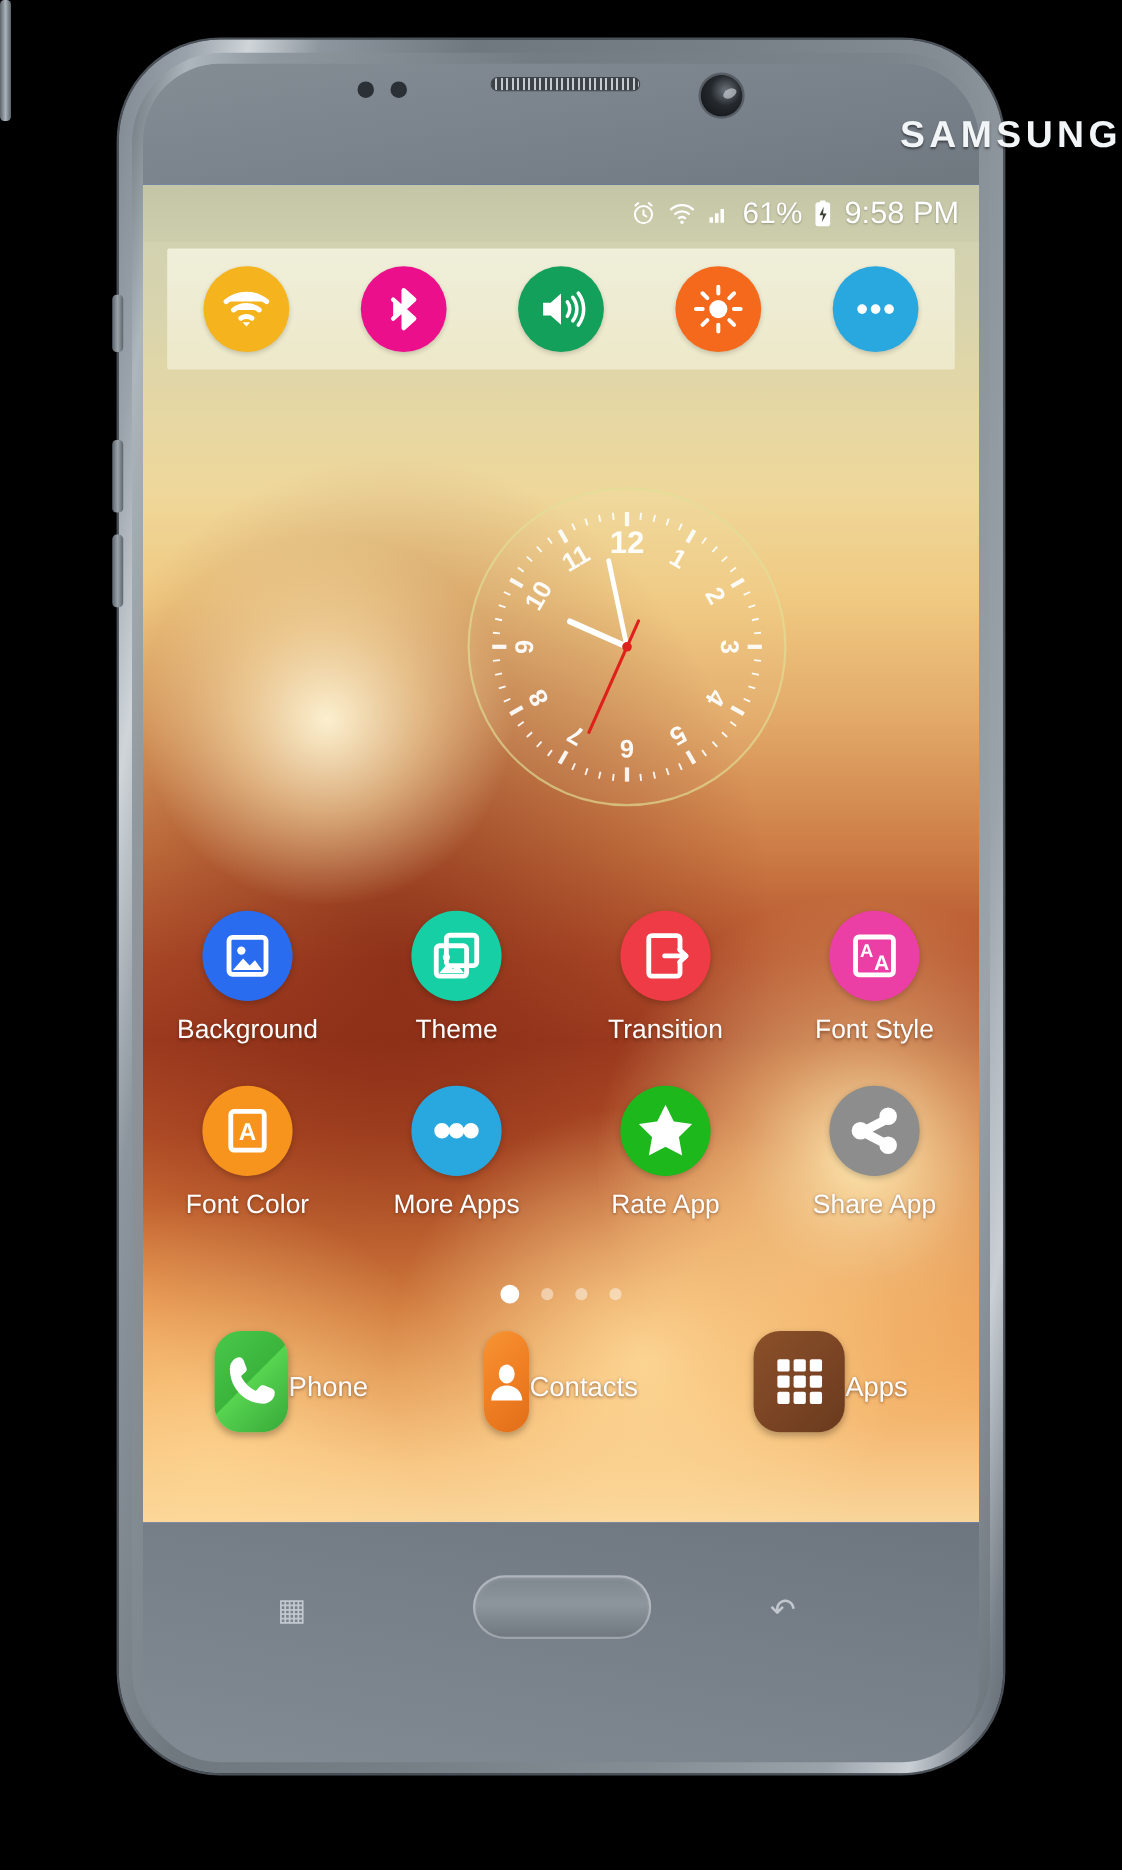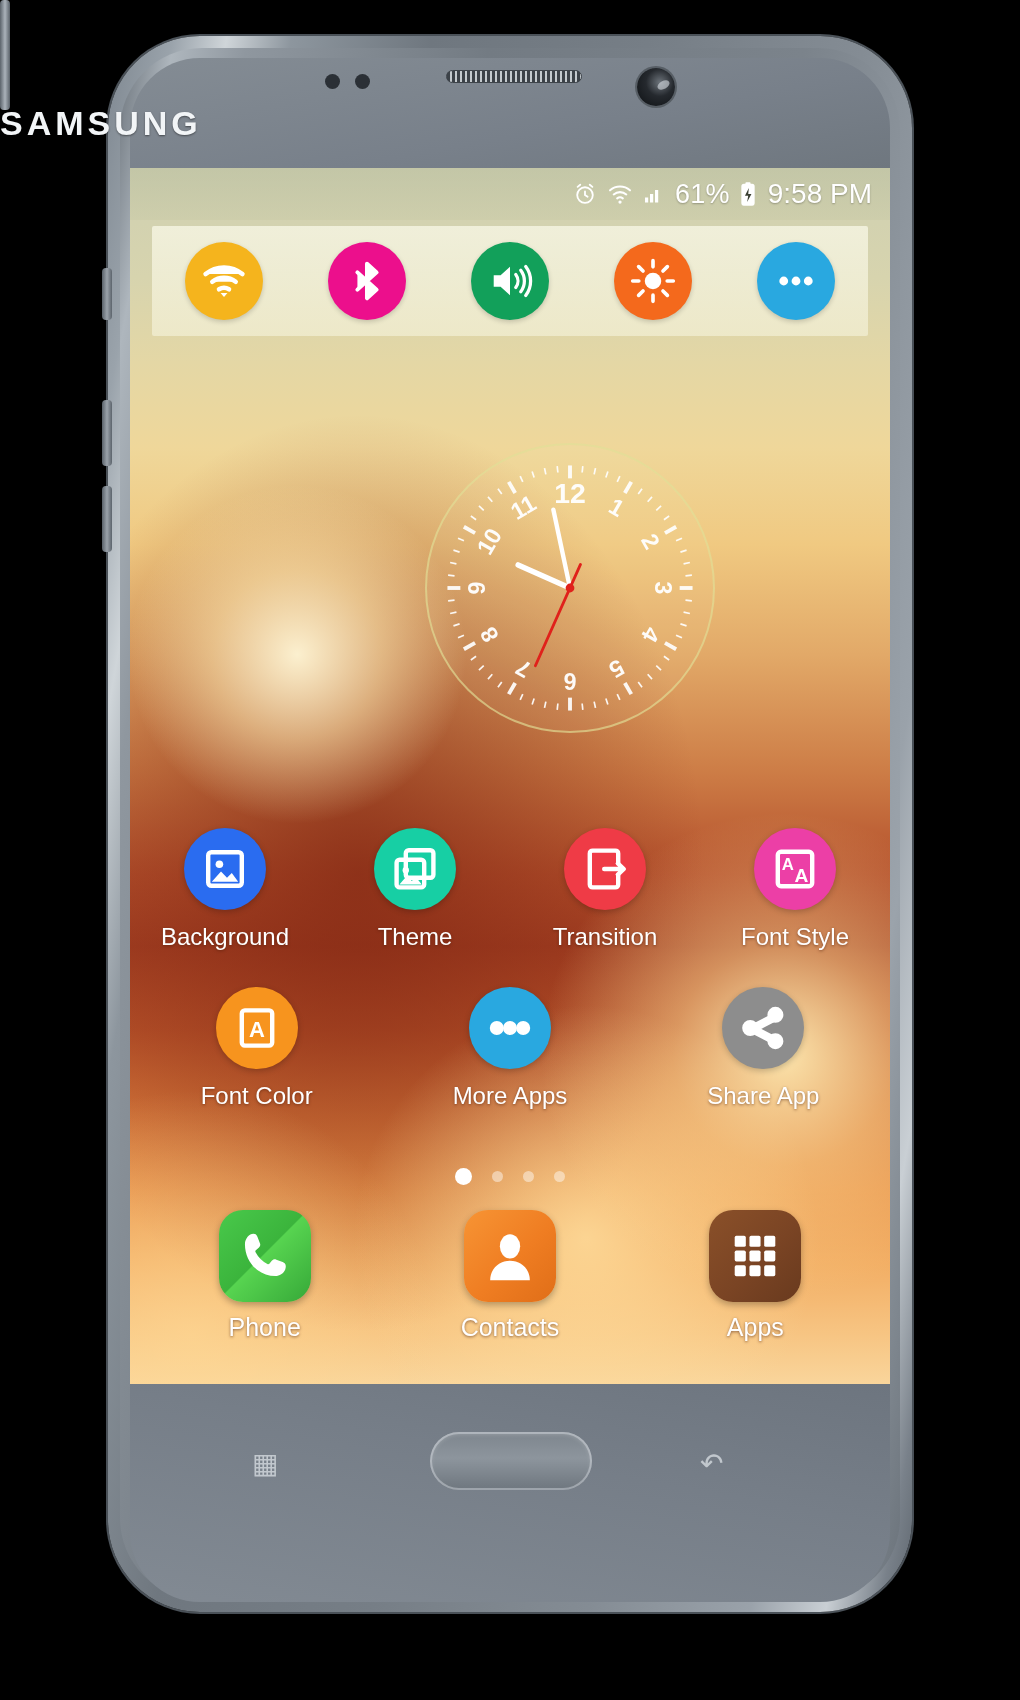--- a/index.html
+++ b/index.html
@@ -65,21 +65,21 @@
     border-radius: 50%;
     background: radial-gradient(circle at 60% 38%, #6c737a 0%, #25292e 42%, #0d1013 100%);
     box-shadow: 0 0 0 2px #575e65;
   }
   .front-cam::after {
     content:""; position:absolute; left:20px; top:13px; width:13px; height:8px;
     border-radius:50%; background:rgba(230,235,240,.55); transform:rotate(-28deg);
   }
   .brand {
     position: absolute; left: 0; right: 0; top: 104px;
-    text-align: left;
+    text-align: right;
     color: #f2f5f7;
     font-size: 34px; font-weight: 700; letter-spacing: 4px;
     font-family: "Liberation Sans", sans-serif;
     text-shadow: 0 1px 2px rgba(0,0,0,.45);
   }
 
   .side-btn { position: absolute; background: linear-gradient(90deg,#596169,#9aa2aa,#5c646c);
     border-radius: 4px; }
   .btn-vol-up { left: 102px; top: 400px; width: 10px; height: 66px; }
   .btn-vol-dn { left: 102px; top: 486px; width: 10px; height: 66px; }
@@ -176,21 +176,21 @@
 
   
   .dots { position: absolute; left: 0; top: 1000px; width: 100%;
     display: flex; justify-content: center; align-items: center; gap: 20px; }
   .dot { width: 11px; height: 11px; border-radius: 50%; background: rgba(255,255,255,.45); }
   .dot.active { width: 17px; height: 17px; background: #ffffff; }
 
   
   .dock { position: absolute; left: 0; top: 1042px; width: 100%;
     display: flex; justify-content: space-around; align-items: flex-start; padding: 0 12px; }
-  .dock-cell { display: flex; flex-direction: column; align-items: center; width: 140px; }
+  .dock-cell { display: flex; flex-direction: row; align-items: center; width: 140px; }
   .dock-icon {
     width: 92px; height: 92px; border-radius: 24px;
     display: flex; align-items: center; justify-content: center;
     overflow: hidden; position: relative;
     box-shadow: 0 3px 7px rgba(0,0,0,.28);
   }
   .dock-icon svg { width: 58px; height: 58px; }
   .dock-label { margin-top: 11px; color: #ffffff; font-size: 25px;
     text-shadow: 0 1px 3px rgba(70,25,10,.6); }
 </style>
@@ -443,20 +443,28 @@
           <div class="cell-icon" style="background:#29a8e0">
             <svg viewBox="0 0 24 24" stroke="none">
               <circle cx="5.4" cy="12" r="2.4" fill="#fff"></circle>
               <circle cx="12" cy="12" r="2.4" fill="#fff"></circle>
               <circle cx="18.6" cy="12" r="2.4" fill="#fff"></circle>
             </svg>
           </div>
           <div class="cell-label">More Apps</div>
         </div>
         <div class="cell">
+          <div class="cell-icon" style="background:#1cb81c">
+            <svg viewBox="0 0 24 24" stroke="none">
+              <path d="M12 2.6l3 6.1 6.8 1-4.9 4.8 1.2 6.7L12 18l-6.1 3.2 1.2-6.7L2.2 9.7l6.8-1z" fill="#fff"></path>
+            </svg>
+          </div>
+          <div class="cell-label">Rate App</div>
+        </div>
+        <div class="cell">
           <div class="cell-icon" style="background:#8d8d8d">
             <svg viewBox="0 0 24 24" stroke="none">
               <circle cx="18.2" cy="5.4" r="2.9" fill="#fff"></circle>
               <circle cx="5.6" cy="12" r="2.9" fill="#fff"></circle>
               <circle cx="18.2" cy="18.6" r="2.9" fill="#fff"></circle>
               <path d="M7.4 10.9l9.2-4.8.9 1.8-9.2 4.8zM8.3 12.2l9.2 4.8-.9 1.8-9.2-4.8z" fill="#fff"></path>
             </svg>
           </div>
           <div class="cell-label">Share App</div>
         </div>

